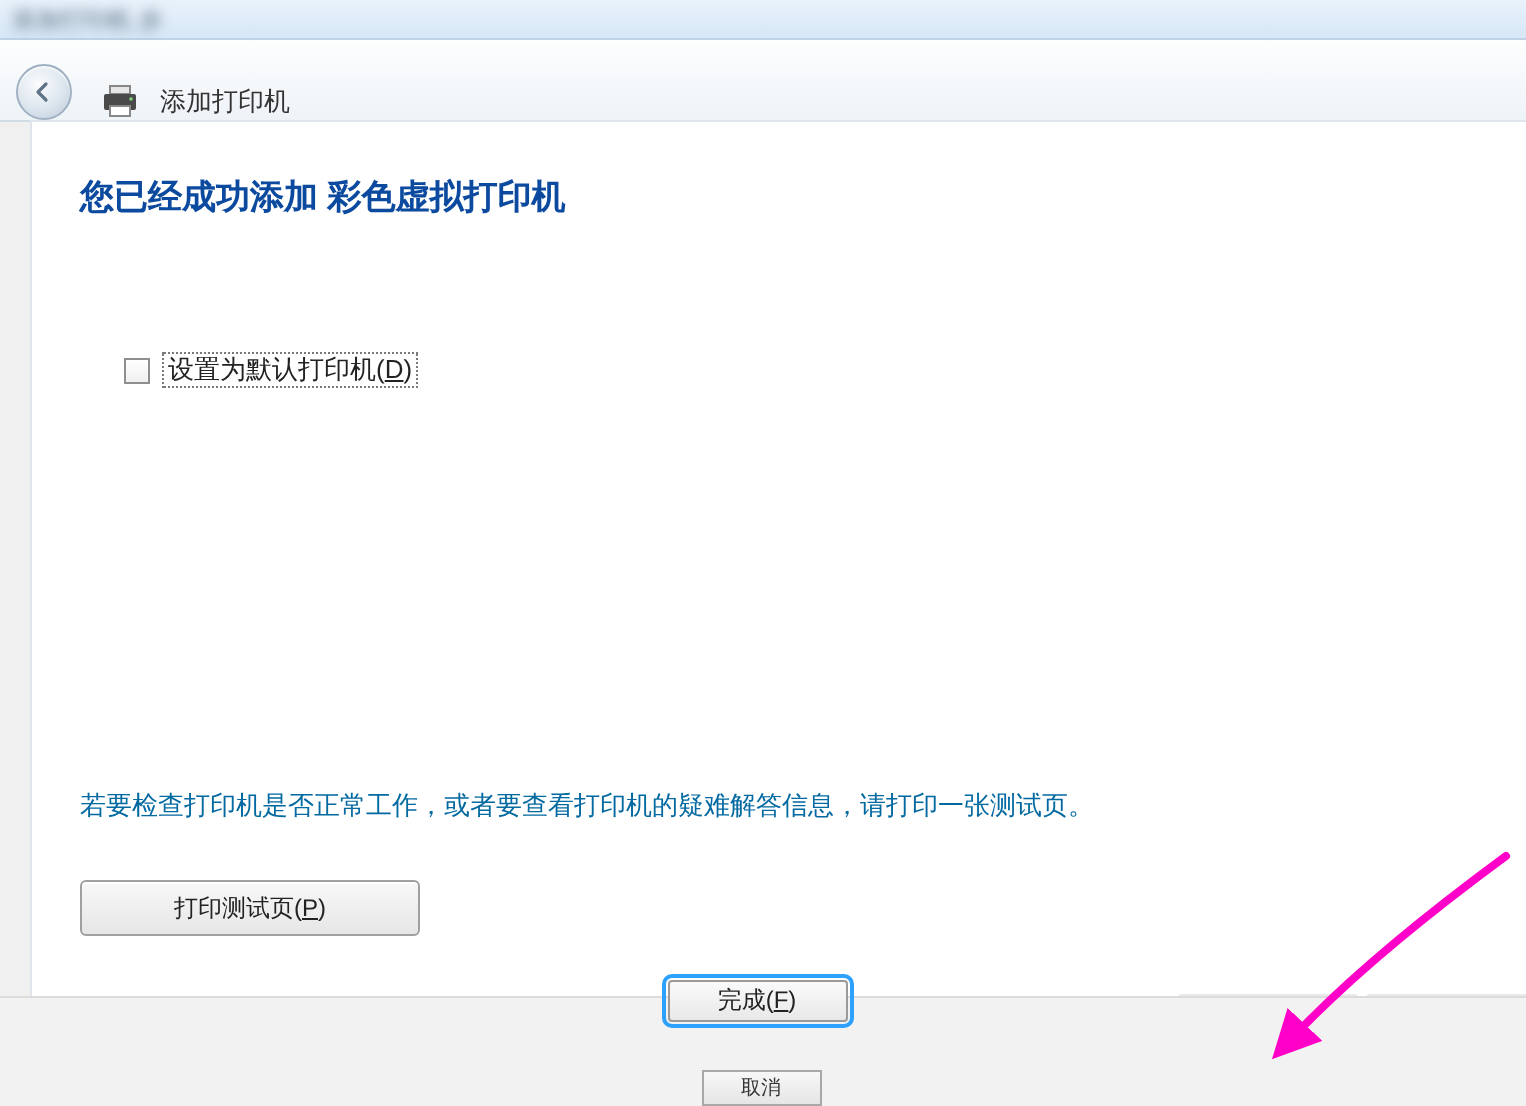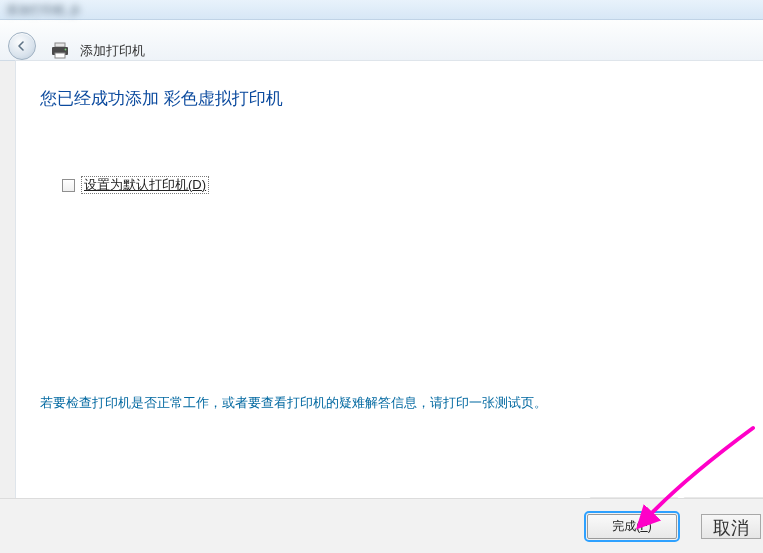--- a/index.html
+++ b/index.html
@@ -80,33 +80,32 @@
     background: #ffffff;
     border-left: 1px solid #dfe5eb;
     border-top: 1px solid #dfe5eb;
     padding: 26px 24px 0 24px;
     box-sizing: border-box;
   }
 
   .main-heading {
     color: #0b4a9e;
     font-size: 17px;
-    font-weight: 400;
+    font-weight: 700;
     margin: 0 0 66px 0;
   }
 
   .checkbox-row {
     display: flex;
     align-items: center;
     gap: 6px;
     margin-left: 22px;
     margin-bottom: 200px;
     font-size: 13px;
     color: #222;
-    text-decoration: underline;
   }
   .checkbox-box {
     width: 13px;
     height: 13px;
     border: 1px solid #8f8f8f;
     background: linear-gradient(#fff,#f0f0f0);
     box-sizing: border-box;
   }
   .dotted-focus {
     border: 1px dotted #7a7a7a;
@@ -144,20 +143,21 @@
     bottom: 0;
     height: 55px;
     background: #f2f2f2;
     border-top: 1px solid #dcdcdc;
     display: flex;
     align-items: center;
     justify-content: flex-end;
     padding-right: 6px;
     gap: 24px;
     box-sizing: border-box;
+    flex-direction: column;
   }
 
   .finish-btn {
     width: 90px;
     height: 25px;
     background: linear-gradient(#fafafa, #e8e8e8);
     border: 1px solid #9a9a9a;
     border-radius: 2px;
     font-size: 12px;
     color: #222;
@@ -169,21 +169,21 @@
     outline: 2px solid #2ea1ff;
     outline-offset: 1px;
   }
 
   .cancel-btn {
     width: 60px;
     height: 25px;
     background: linear-gradient(#f7f7f7, #e6e6e6);
     border: 1px solid #a8a8a8;
     border-left: 1px solid #a8a8a8;
-    font-size: 18px;
+    font-size: 10px;
     color: #333;
     cursor: pointer;
     font-family: inherit;
     margin-right: -4px;
   }
 
   
   .annotation-arrow {
     position: absolute;
     left: 625px;
@@ -236,20 +236,23 @@
 
   <div class="checkbox-row">
     <span class="checkbox-box"></span>
     <span class="dotted-focus">
       <span>设置为默认打印机(</span><span class="mnemonic">D</span><span>)</span>
     </span>
   </div>
 
   <div class="instruction">若要检查打印机是否正常工作，或者要查看打印机的疑难解答信息，请打印一张测试页。</div>
 
+  <button class="test-page-btn">
+    <span>打印测试页(</span><span class="mnemonic">P</span><span>)</span>
+  </button>
 
 </div>
 
 <div class="ghost-btn" style="left:589px; top:497px;"></div>
 <div class="ghost-btn" style="left:683px; top:497px;"></div>
 
 <div class="footer">
   <button class="finish-btn finish-highlight">
     <span>完成(</span><span class="mnemonic">F</span><span>)</span>
   </button>

